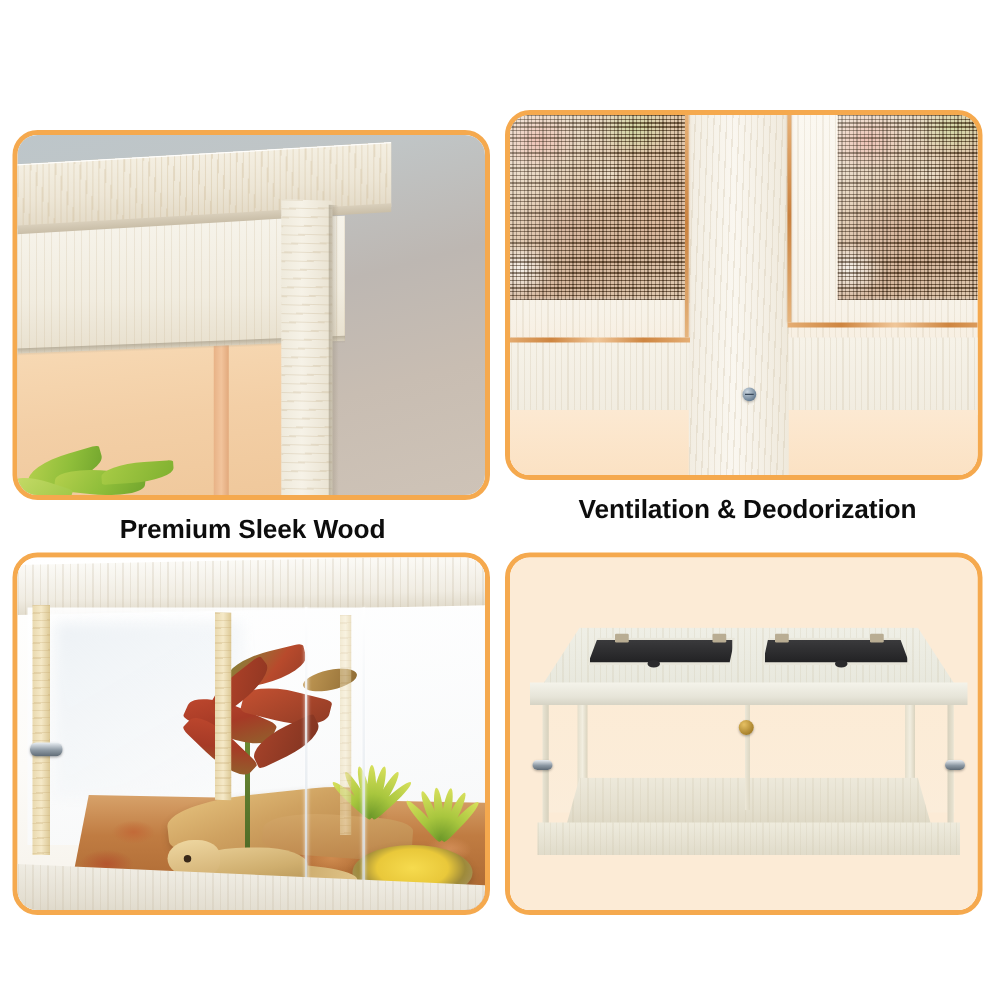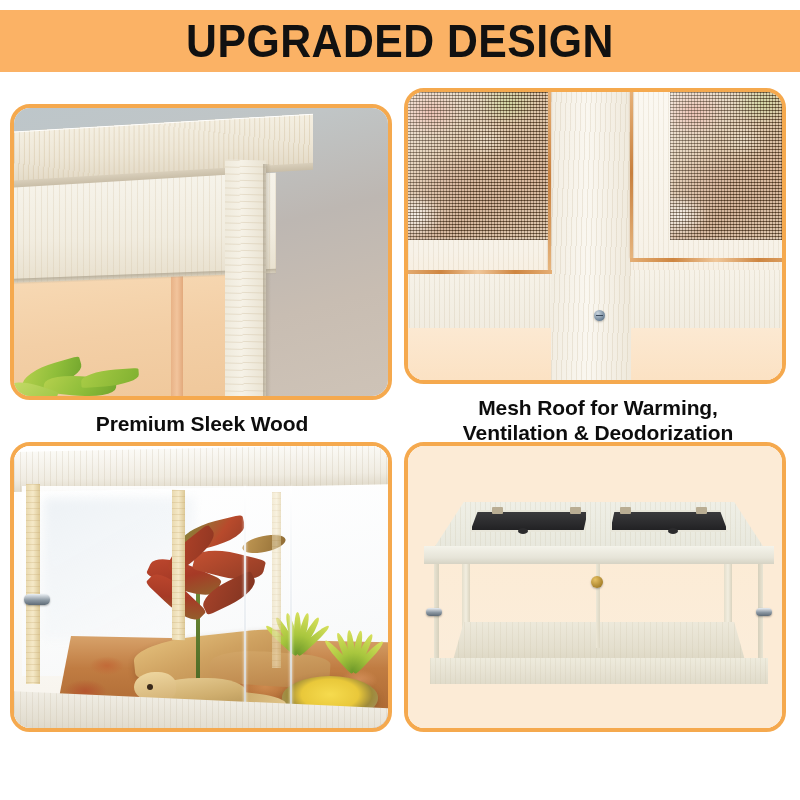--- a/index.html
+++ b/index.html
@@ -708,23 +708,20 @@
         rgba(198,188,160,0.18) 0px, rgba(198,188,160,0.18) 1px,
         rgba(255,255,255,0) 1px, rgba(255,255,255,0) 5px),
       linear-gradient(180deg,#EEEBDD 0%,#E0DBCA 100%);
   }
 </style>
 </head>
 <body>
 
 <div class="page">
 
-  <div class="banner">
-    <div class="banner-title">UPGRADED DESIGN</div>
-  </div>
 
   <div class="grid">
 
     <div class="cell cell-tl">
       <div class="photo-frame">
         <div class="photo">
           <div class="p1-bg"></div>
           <div class="p1-glow"></div>
           <div class="p1-interior"></div>
           <div class="p1-inner-strut"></div>
@@ -766,21 +763,20 @@
 
           <div class="p2-center-rail"></div>
           <div class="p2-frame-v p2-frame-v-a"></div>
           <div class="p2-frame-v p2-frame-v-b"></div>
           <div class="p2-frame-h p2-frame-h-a"></div>
           <div class="p2-frame-h p2-frame-h-b"></div>
           <div class="p2-screw"></div>
         </div>
       </div>
       <div class="caption">
-        <span class="caption-line">Mesh Roof for Warming,</span>
         <span class="caption-line">Ventilation &amp; Deodorization</span>
       </div>
     </div>
 
     <div class="cell cell-bl">
       <div class="photo-frame">
         <div class="photo">
           <div class="p3-bg"></div>
           <div class="p3-toprail"></div>
           <div class="p3-glass"></div>

